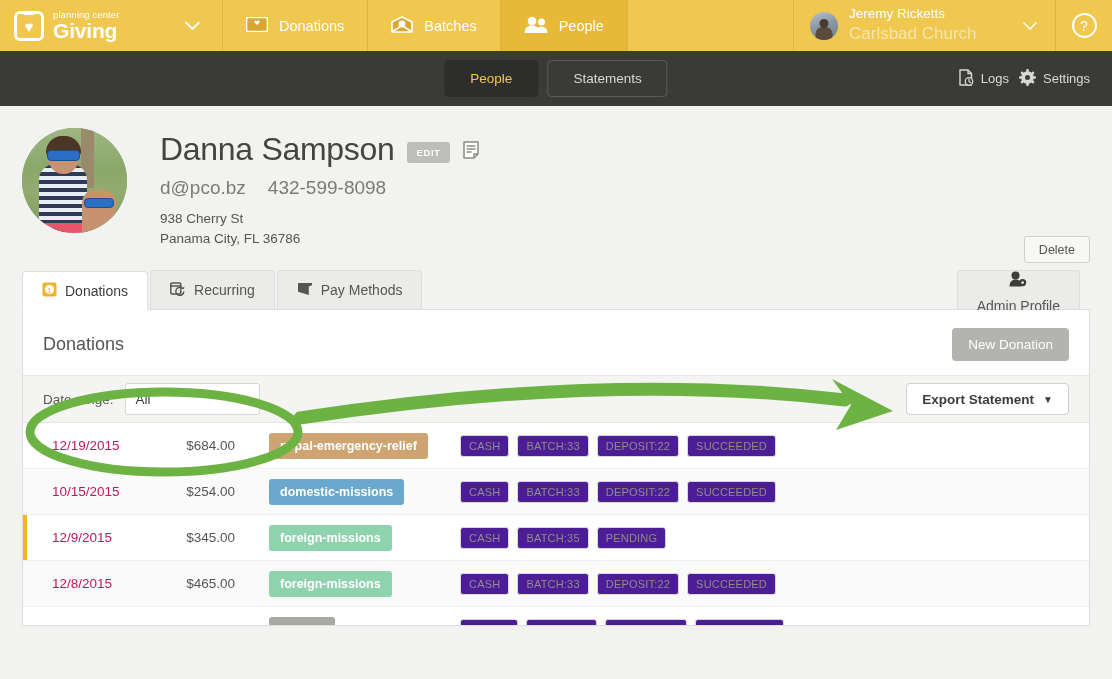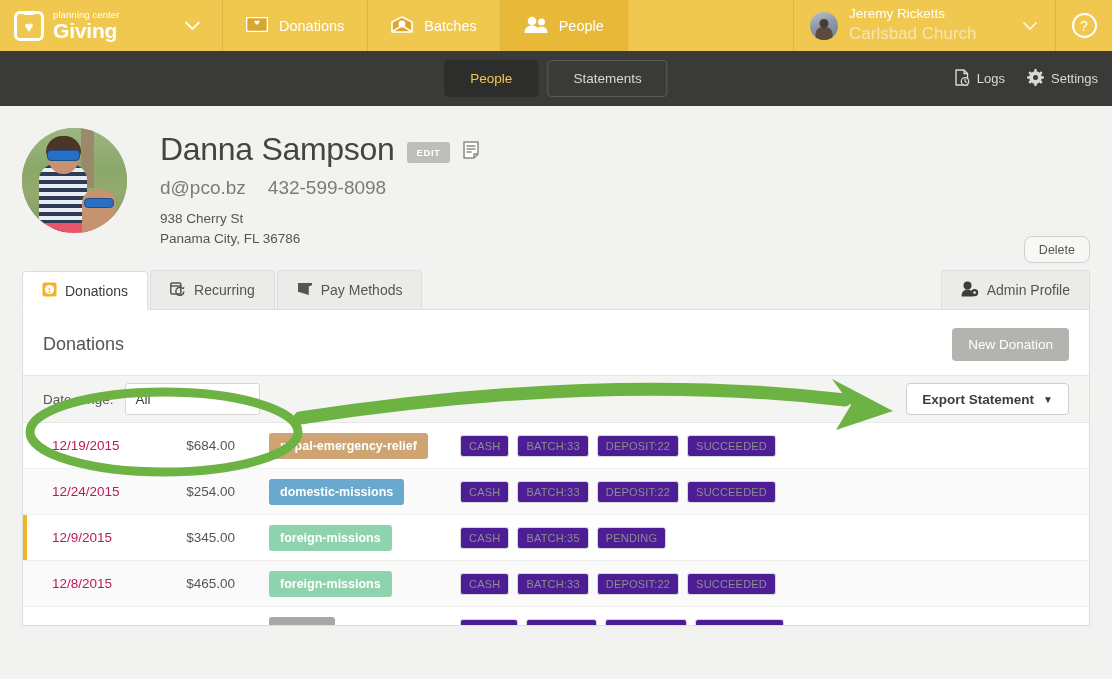--- a/index.html
+++ b/index.html
@@ -114,21 +114,21 @@
     display:flex;gap:9px;align-items:center;
   }
   .sub-btn{
     height:37px;padding:0 25px;
     display:flex;align-items:center;justify-content:center;
     border-radius:4px;font-size:13.5px;color:#d8d8d6;
     border:1px solid #5b5b58; cursor:pointer;
   }
   .sub-btn.active{ background:#2d2d2b;border-color:#2d2d2b;color:#f0c850;}
   .subnav-right{
-    position:absolute;right:14px;display:flex;align-items:flex-start;gap:22px;
+    position:absolute;right:22px;display:flex;align-items:flex-start;gap:10px;
   }
   .sub-link{
     display:flex;align-items:center;gap:7px;color:#d8d8d6;font-size:13px;cursor:pointer;
   }
 
   
   .profile{
     position:relative;height:164px;background:#f2f2f0;
     padding:22px 22px 0 22px;
   }
@@ -179,21 +179,21 @@
   .p-contact{
     margin-top:9px;font-size:19px;color:#7b7b78;display:flex;gap:22px;
   }
   .p-addr{ margin-top:10px;font-size:13.5px;color:#55555
 
 3;}
   .p-addr{ margin-top:10px;font-size:13.5px;color:#555553;line-height:1.5;}
   .delete-btn{
     position:absolute;right:22px;top:130px;
     height:27px;padding:0 14px;display:flex;align-items:center;
-    background:#f7f7f5;border:1px solid #cfcfcc;border-radius:8px;
+    background:#f7f7f5;border:1px solid #cfcfcc;border-radius:3px;
     font-size:12.5px;color:#55555
 
 3;cursor:pointer;
   }
   .delete-btn{ color:#555553; }
 
   
   .tabs-row{
     margin:0 22px;display:flex;align-items:flex-end;
     border-bottom:1px solid #dedede;height:40px;position:relative;
@@ -201,21 +201,21 @@
   .tab{
     height:39px;display:flex;align-items:center;gap:8px;
     padding:0 19px;font-size:14px;color:#55555
 
 3;
     background:#ebebe9;border:1px solid #dedede;border-bottom:none;
     border-radius:4px 4px 0 0;margin-right:2px;cursor:pointer;
   }
   .tab{ color:#555553; }
   .tab.active{ background:#ffffff;border-bottom:1px solid #ffffff;margin-bottom:-1px;color:#3d3d3b;}
-  .tab-right{ margin-left:auto;margin-right:0;}
+  .tab-right{ margin-left:auto;margin-right:10px;flex-direction:column;}
 
   
   .panel{
     margin:0 22px;background:#ffffff;border:1px solid #dedede;border-top:none;
     height:calc(679px - 455px + 92px);
     position:relative;overflow:hidden;
   }
   .panel-head{
     display:flex;align-items:center;justify-content:space-between;
     padding:18px 20px 14px 20px;
@@ -501,21 +501,21 @@
         <div class="c-amt">$684.00</div>
         <div class="c-fund"><span class="fund" style="background: rgb(205, 164, 114);">nepal-emergency-relief</span></div>
         <div class="c-tags">
           <span class="tag">CASH</span>
           <span class="tag">BATCH:33</span>
           <span class="tag">DEPOSIT:22</span>
           <span class="tag">SUCCEEDED</span>
         </div>
       </div>
       <div class="row alt">
-        <div class="c-date">12/24/2015</div>
+        <div class="c-date">10/15/2015</div>
         <div class="c-amt">$254.00</div>
         <div class="c-fund"><span class="fund" style="background: rgb(106, 168, 206);">domestic-missions</span></div>
         <div class="c-tags">
           <span class="tag">CASH</span>
           <span class="tag">BATCH:33</span>
           <span class="tag">DEPOSIT:22</span>
           <span class="tag">SUCCEEDED</span>
         </div>
       </div>
       <div class="row">

